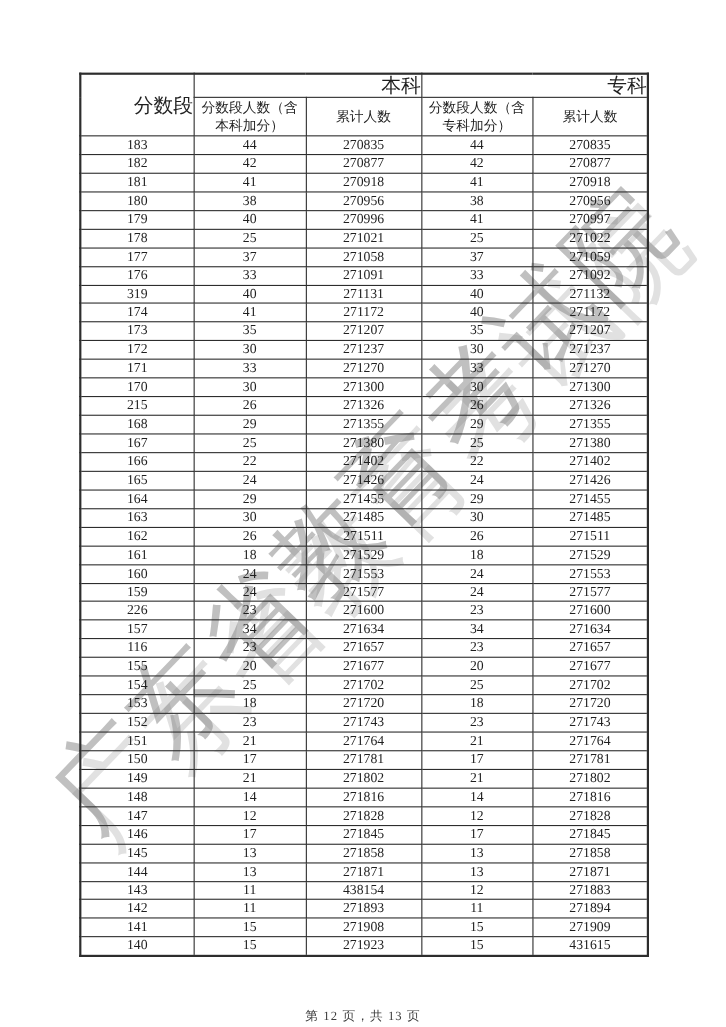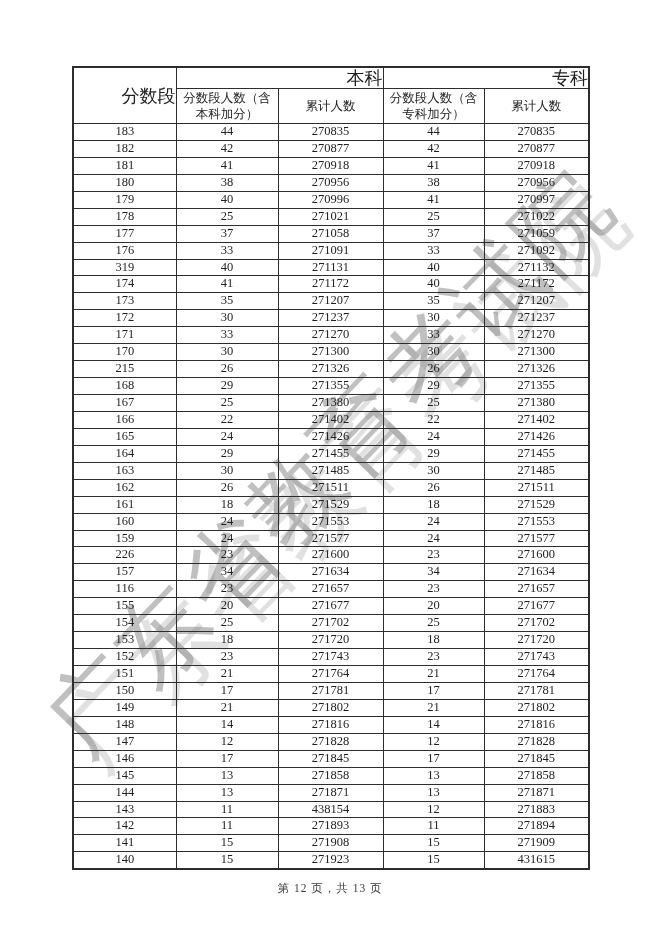--- a/index.html
+++ b/index.html
@@ -78,21 +78,21 @@
   }
   .score-table tbody td {
     height: 15.95px;
     font-size: 12.5px;
     line-height: 15.9px;
   }
   
   .page-footer {
     position: absolute;
     left: 0;
-    top: 881px;
+    top: 916px;
     width: 660px;
     text-align: center;
     font-size: 11.5px;
     letter-spacing: 1px;
     color: #3c3c3c;
     z-index: 2;
     font-family: "Liberation Serif", serif;
   }
 </style>
 </head>

